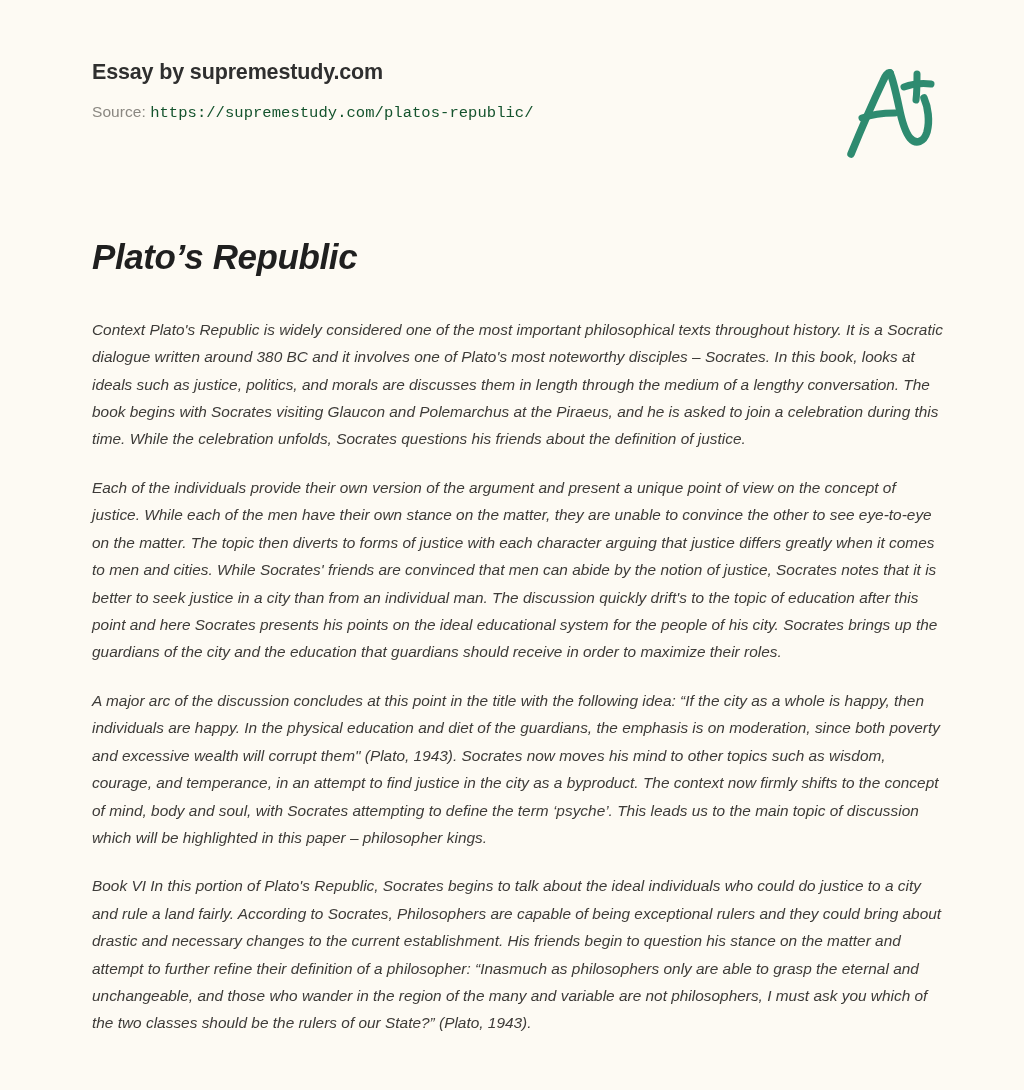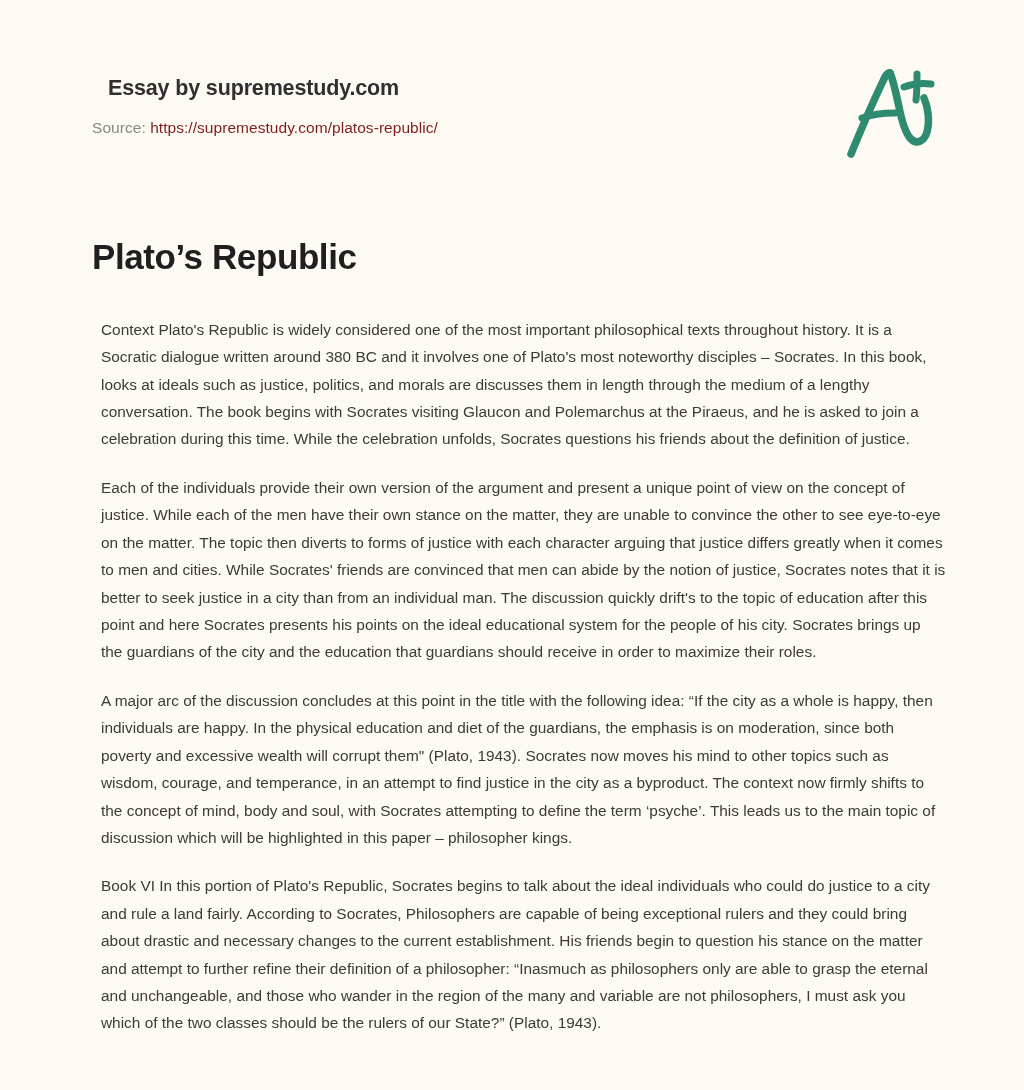--- a/index.html
+++ b/index.html
@@ -31,70 +31,71 @@
     height: 130px;
     box-sizing: border-box;
   }
 
   .byline {
     font-size: 21.5px;
     font-weight: bold;
     color: #2f2f2f;
     letter-spacing: -0.15px;
     line-height: 1.2;
-    margin: 16px;
+    margin: 0;
   }
 
   .source-line {
     margin-top: 16px;
     font-size: 15.5px;
     line-height: 1.3;
     color: #8a8781;
     letter-spacing: 0.05px;
     white-space: nowrap;
   }
   .source-label {
     color: #8a8781;
     margin-top: 48px;
   }
   .source-url {
-    color: #7f1d1d;
+    color: #14532d;
     text-decoration: none;
+    font-family: Liberation Mono, monospace;
   }
 
   
   .logo {
     position: absolute;
     top: 62px;
     right: 78px;
     width: 110px;
     height: 100px;
     line-height: 0;
   }
   .logo svg { display: block; width: 110px; height: 100px; }
 
   
   .article {
     padding: 0 78px 0 92px;
     box-sizing: border-box;
+    font-style: italic;
   }
 
   .article-title {
     margin: 0;
     padding-top: 105px;
     font-size: 35px;
     font-weight: bold;
     color: #1f1f1f;
     letter-spacing: -0.4px;
     line-height: 1.25;
   }
 
   .body-copy {
     margin-top: 37px;
-    margin-left: 9px;
   }
 
   .body-copy p {
     margin: 0 0 21px 0;
     font-size: 15.4px;
     line-height: 1.78;
     color: #3d3b38;
     letter-spacing: 0.01px;
     text-align: left;
     max-width: 854px;

